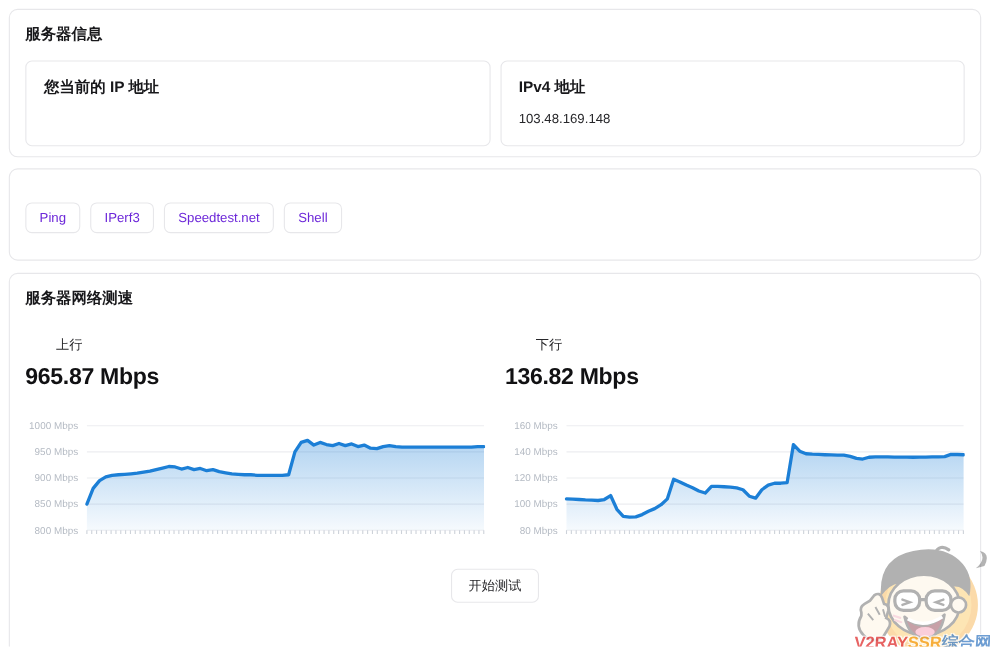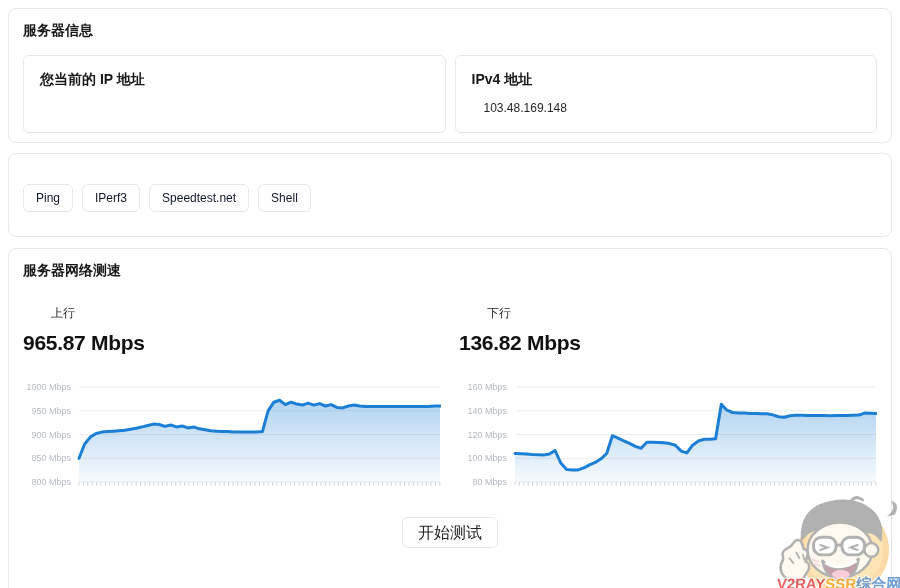--- a/index.html
+++ b/index.html
@@ -37,27 +37,27 @@
   .cards-row { display:flex; gap:9px; margin-top:17px; }
   .info-card {
     flex:1;
     border:1px solid #e7e7ea;
     border-radius:6px;
     padding:14px 16px;
     height:78px;
     background:#fff;
   }
   .info-card .card-title { font-size:14px; font-weight:700; color:#18181b; line-height:18px; }
-  .info-card .card-value { font-size:12px; color:#27272a; margin-top:13px; line-height:14px;margin-left:12px; }
+  .info-card .card-value { font-size:12px; color:#27272a; margin-top:13px; line-height:14px; }
 
   .btn-row { display:flex; gap:9px; margin-top:17px; }
   .tool-btn {
     font-family:inherit;
     font-size:12px;
-    color:#0f172a;
+    color:#6d28d9;
     background:#fff;
     border:1px solid #e7e7ea;
     border-radius:6px;
     padding:6px 12px;
     line-height:14px;
     cursor:pointer;
   }
 
   .panels { display:flex; gap:18px; margin-top:28px; }
   .panel { flex:1; min-width:0; }
@@ -69,21 +69,21 @@
     margin-top:11px;
     letter-spacing:-0.3px;
     line-height:24px;
   }
   .chart { margin-top:24px; height:112px; width:100%; }
   .chart svg { display:block; }
 
   .start-row { text-align:center; margin-top:26px; }
   .start-btn {
     font-family:inherit;
-    font-size:16px;
+    font-size:12px;
     color:#27272a;
     background:#fff;
     border:1px solid #e7e7ea;
     border-radius:6px;
     padding:8px 15px;
     line-height:13px;
     cursor:pointer;
   }
 
   .watermark {

